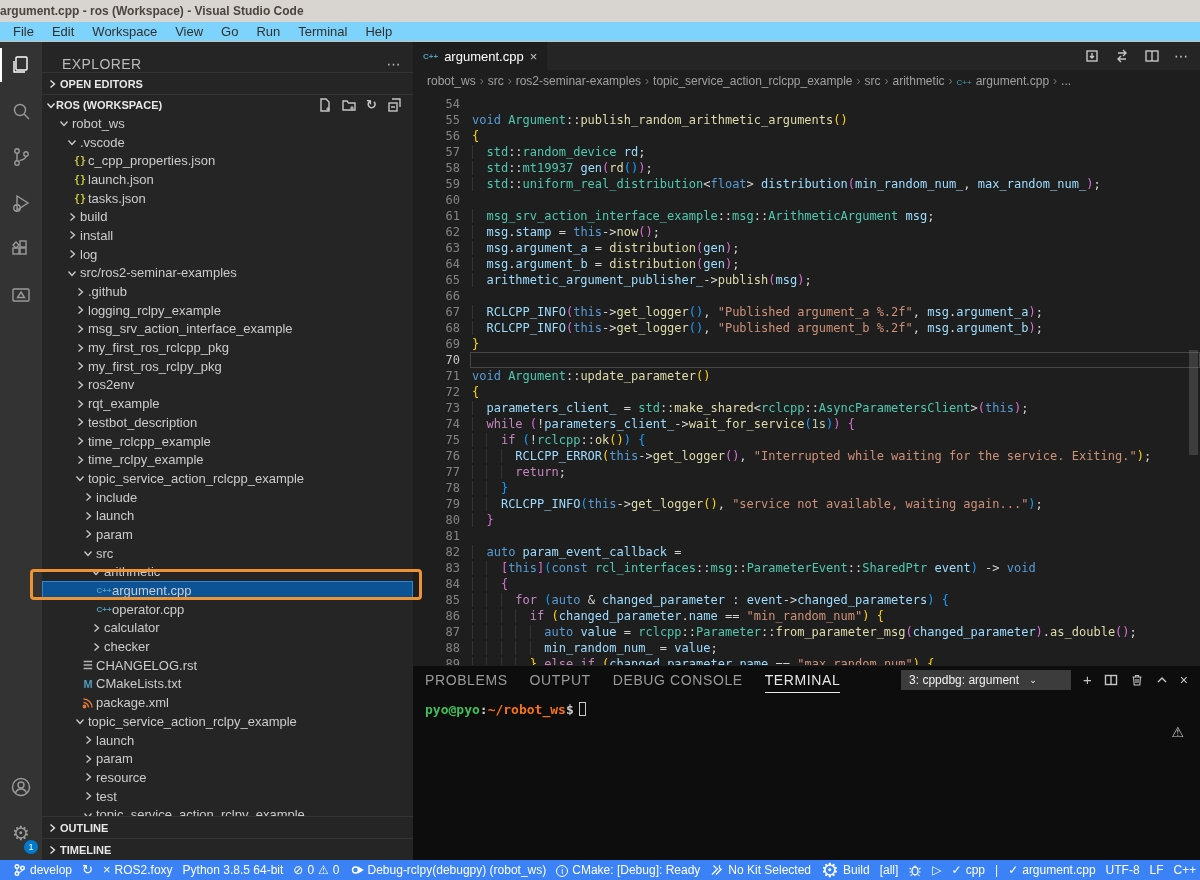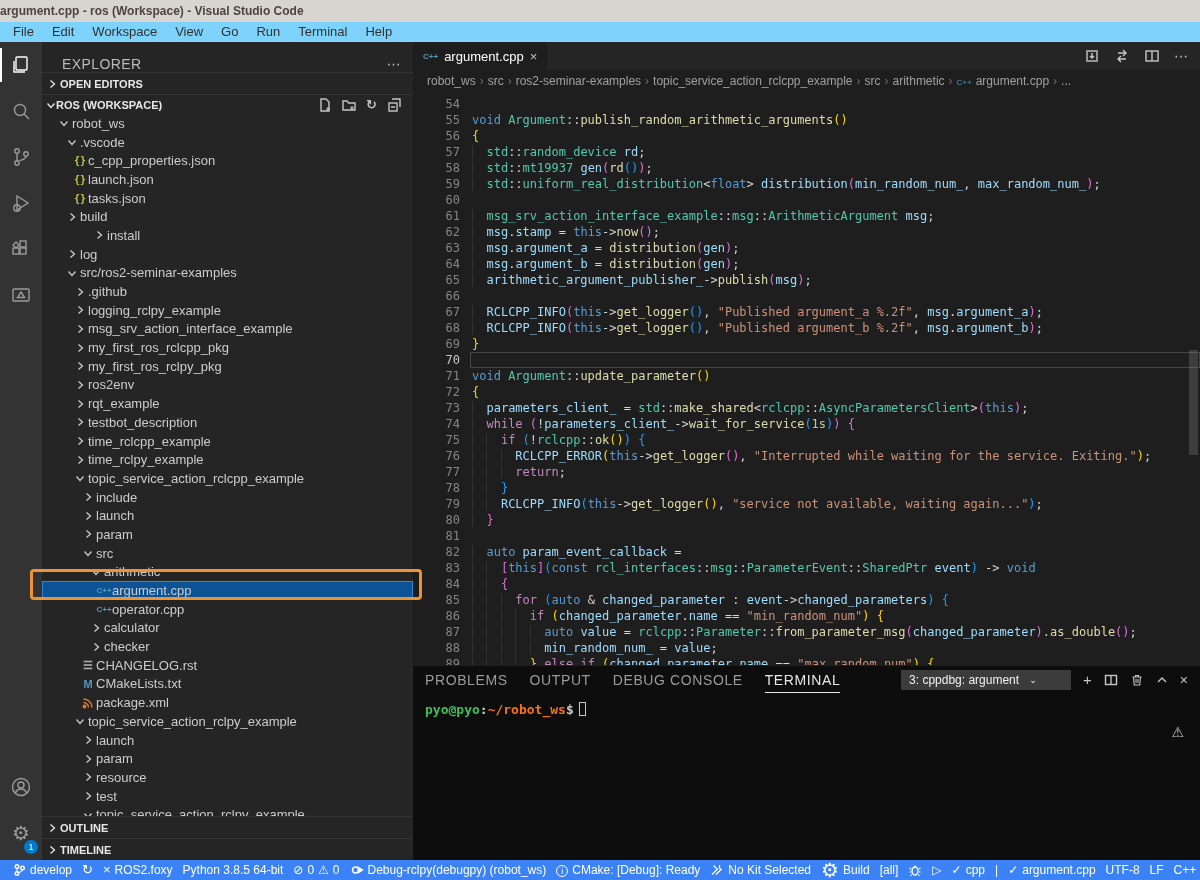--- a/index.html
+++ b/index.html
@@ -241,21 +241,21 @@
             <span>tasks.json</span>
           </div>
           <div class="row" style="padding-left: 22px;">
             <span class="chev">
               <svg width="10" height="10" viewBox="0 0 10 10" fill="none" stroke="currentColor" stroke-width="1.3">
                 <path d="M3.5 1.5L7.5 5l-4 3.5"></path>
               </svg>
             </span>
             <span>build</span>
           </div>
-          <div class="row" style="padding-left: 22px; margin-left: 27px;">
+          <div class="row" style="padding-left: 22px;">
             <span class="chev">
               <svg width="10" height="10" viewBox="0 0 10 10" fill="none" stroke="currentColor" stroke-width="1.3">
                 <path d="M3.5 1.5L7.5 5l-4 3.5"></path>
               </svg>
             </span>
             <span>install</span>
           </div>
           <div class="row" style="padding-left: 22px;">
             <span class="chev">
               <svg width="10" height="10" viewBox="0 0 10 10" fill="none" stroke="currentColor" stroke-width="1.3">

